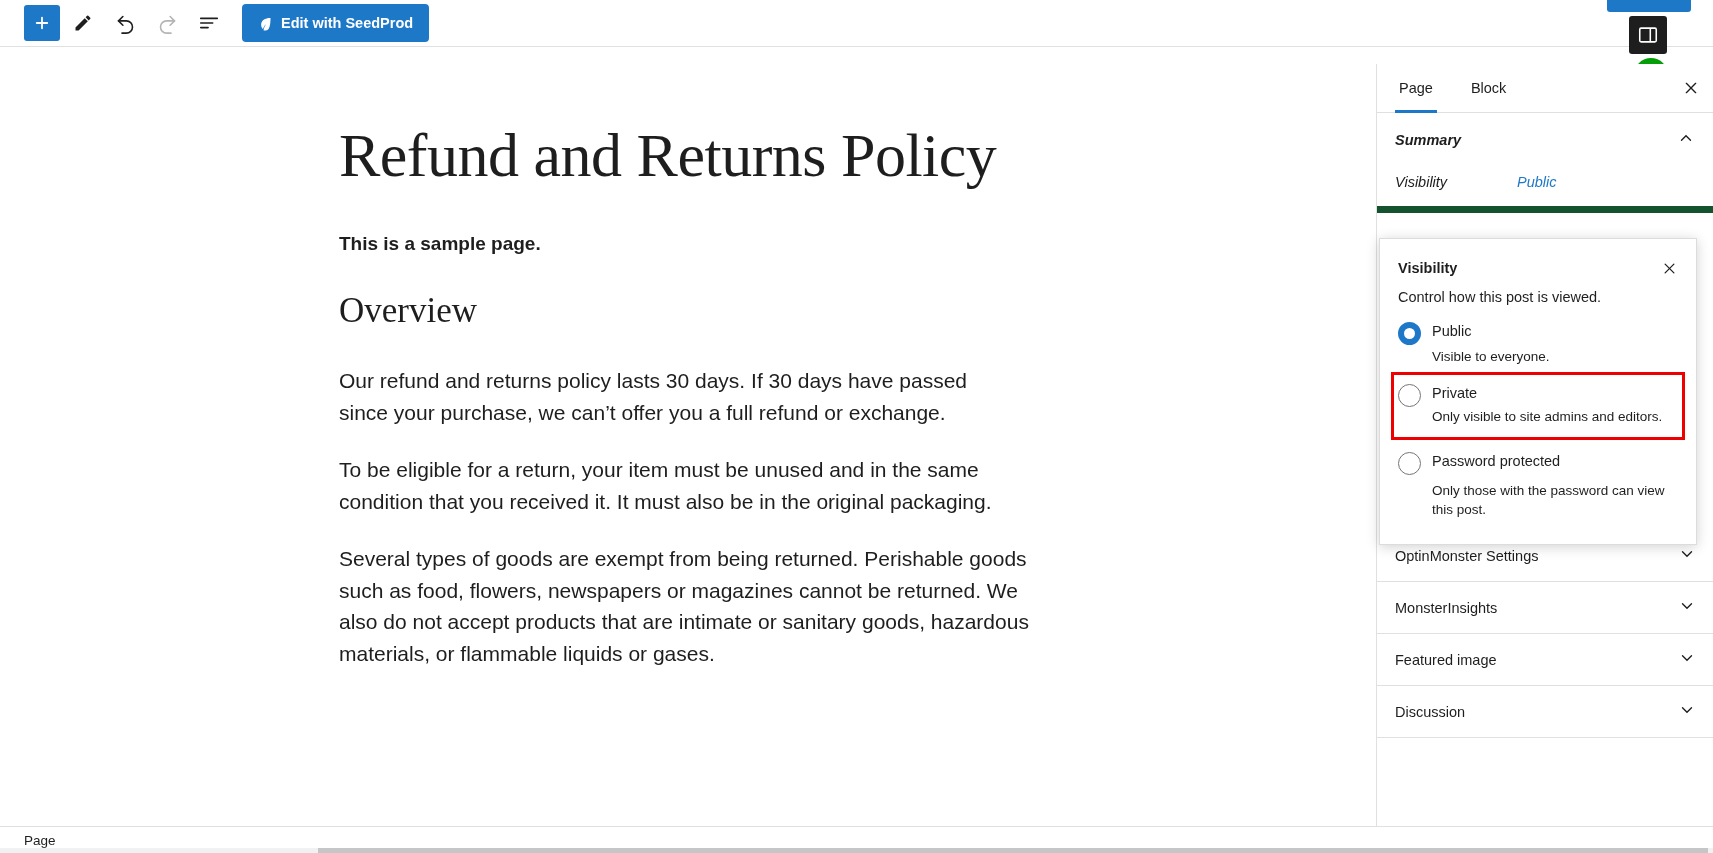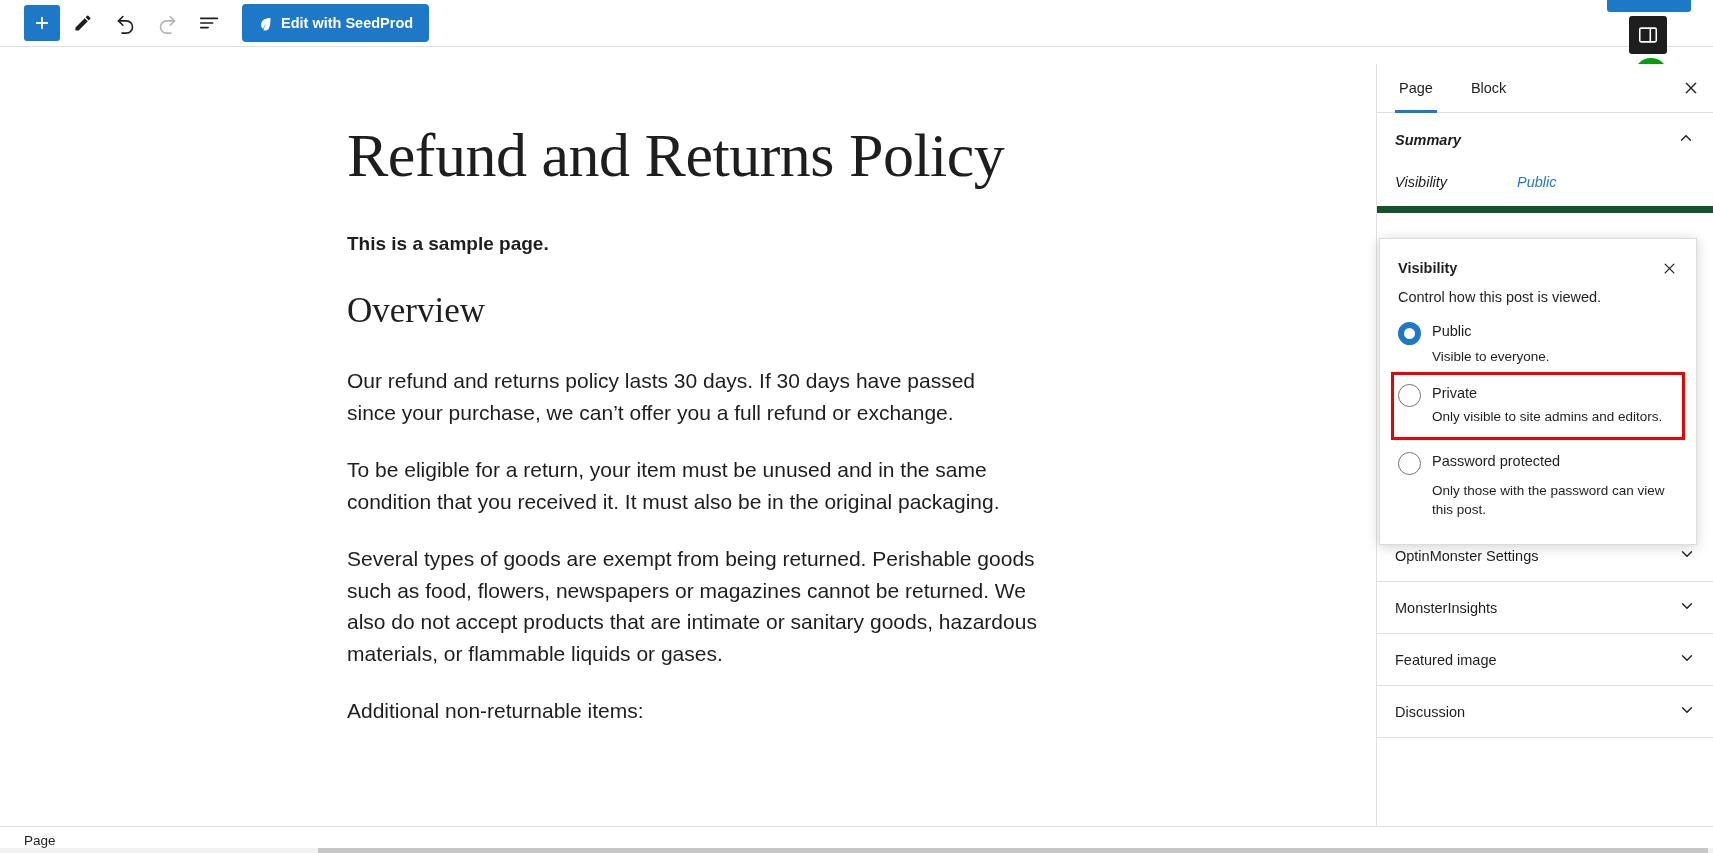--- a/index.html
+++ b/index.html
@@ -81,21 +81,21 @@
   .kebab {
     width: 38px; height: 38px;
     display: flex; flex-direction: column; align-items: center; justify-content: center;
     gap: 3px; cursor: pointer; margin-left: 2px;
   }
   .kebab span { width: 4px; height: 4px; border-radius: 50%; background: #1e1e1e; display: block; }
 
   
   .canvas {
     position: absolute;
-    top: 64px; left: 12px;
+    top: 64px; left: 4px;
     width: 1375px; height: 763px;
     background: #fff;
     overflow: hidden;
   }
   .post-content {
     padding: 56px 0 0 335px;
     width: 1100px;
   }
   .post-title {
     font-family: "Liberation Serif", serif;
@@ -366,21 +366,20 @@
 </div>
 
 <div class="canvas">
   <div class="post-content">
     <h1 class="post-title">Refund and Returns Policy</h1>
     <p class="p-bold">This is a sample page.</p>
     <h2 class="h-overview">Overview</h2>
     <p class="para">Our refund and returns policy lasts 30 days. If 30 days have passed since your purchase, we can’t offer you a full refund or exchange.</p>
     <p class="para">To be eligible for a return, your item must be unused and in the same condition that you received it. It must also be in the original packaging.</p>
     <p class="para wide">Several types of goods are exempt from being returned. Perishable goods such as food, flowers, newspapers or magazines cannot be returned. We also do not accept products that are intimate or sanitary goods, hazardous materials, or flammable liquids or gases.</p>
-    <p class="para">Additional non-returnable items:</p>
   </div>
 </div>
 
 <div class="canvas-scroll">
   <div class="up">▲</div>
   <div class="thumb"></div>
   <div class="down">▼</div>
 </div>
 
 <div class="sidebar">

